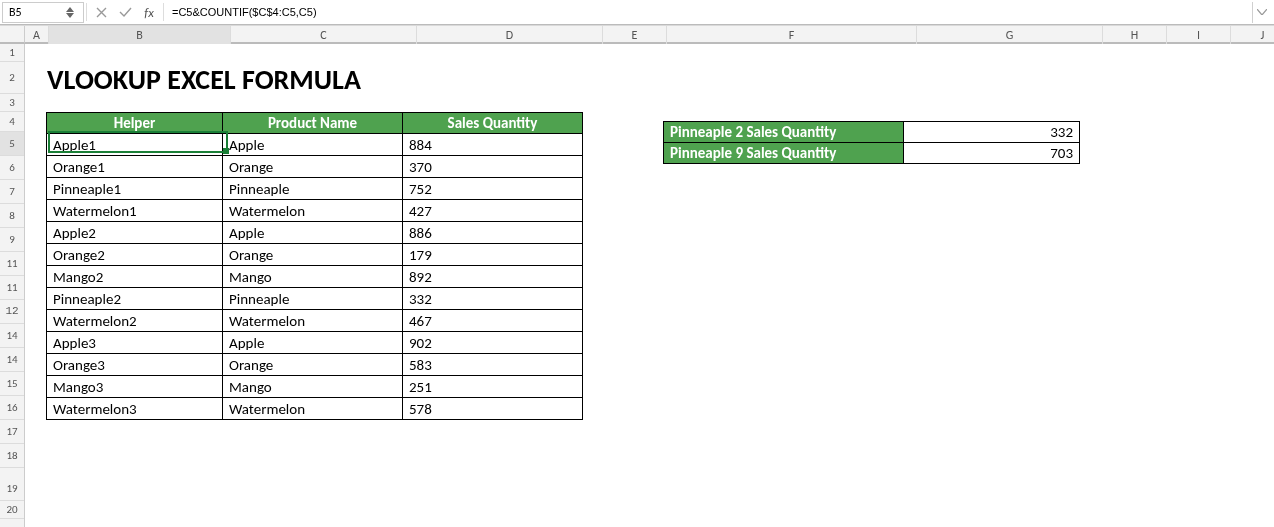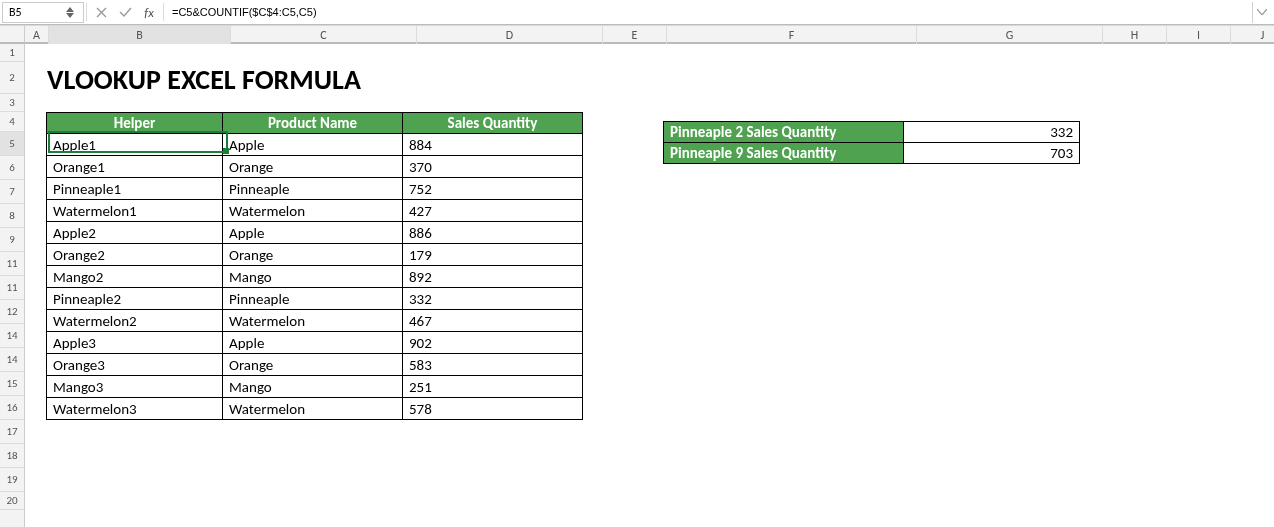--- a/index.html
+++ b/index.html
@@ -274,28 +274,28 @@
       <div class="row-h" style="height: 32px;">2</div>
       <div class="row-h" style="height: 18px;">3</div>
       <div class="row-h" style="height: 20px;">4</div>
       <div class="row-h active" style="height: 24px;">5</div>
       <div class="row-h" style="height: 24px;">6</div>
       <div class="row-h" style="height: 24px;">7</div>
       <div class="row-h" style="height: 24px;">8</div>
       <div class="row-h" style="height: 24px;">9</div>
       <div class="row-h" style="height: 24px;">11</div>
       <div class="row-h" style="height: 24px;">11</div>
-      <div class="row-h" style="height: 24px;">12</div>
+      <div class="row-h" style="height: 24px; font-family: Liberation Mono, monospace;">12</div>
       <div class="row-h" style="height: 24px;">14</div>
       <div class="row-h" style="height: 24px;">14</div>
       <div class="row-h" style="height: 24px;">15</div>
       <div class="row-h" style="height: 24px;">16</div>
       <div class="row-h" style="height: 24px;">17</div>
       <div class="row-h" style="height: 24px;">18</div>
-      <div class="row-h" style="height: 24px;">19</div>
+      <div class="row-h" style="height: 24px; margin-top: 9px;">19</div>
       <div class="row-h" style="height: 18px;">20</div>
     </div>
   <div class="cells">
 
     <div class="title">VLOOKUP EXCEL FORMULA</div>
 
     <table class="tbl main-tbl" id="mainTbl">
       <thead>
           <tr id="mainHead">
             <th>Helper</th>

